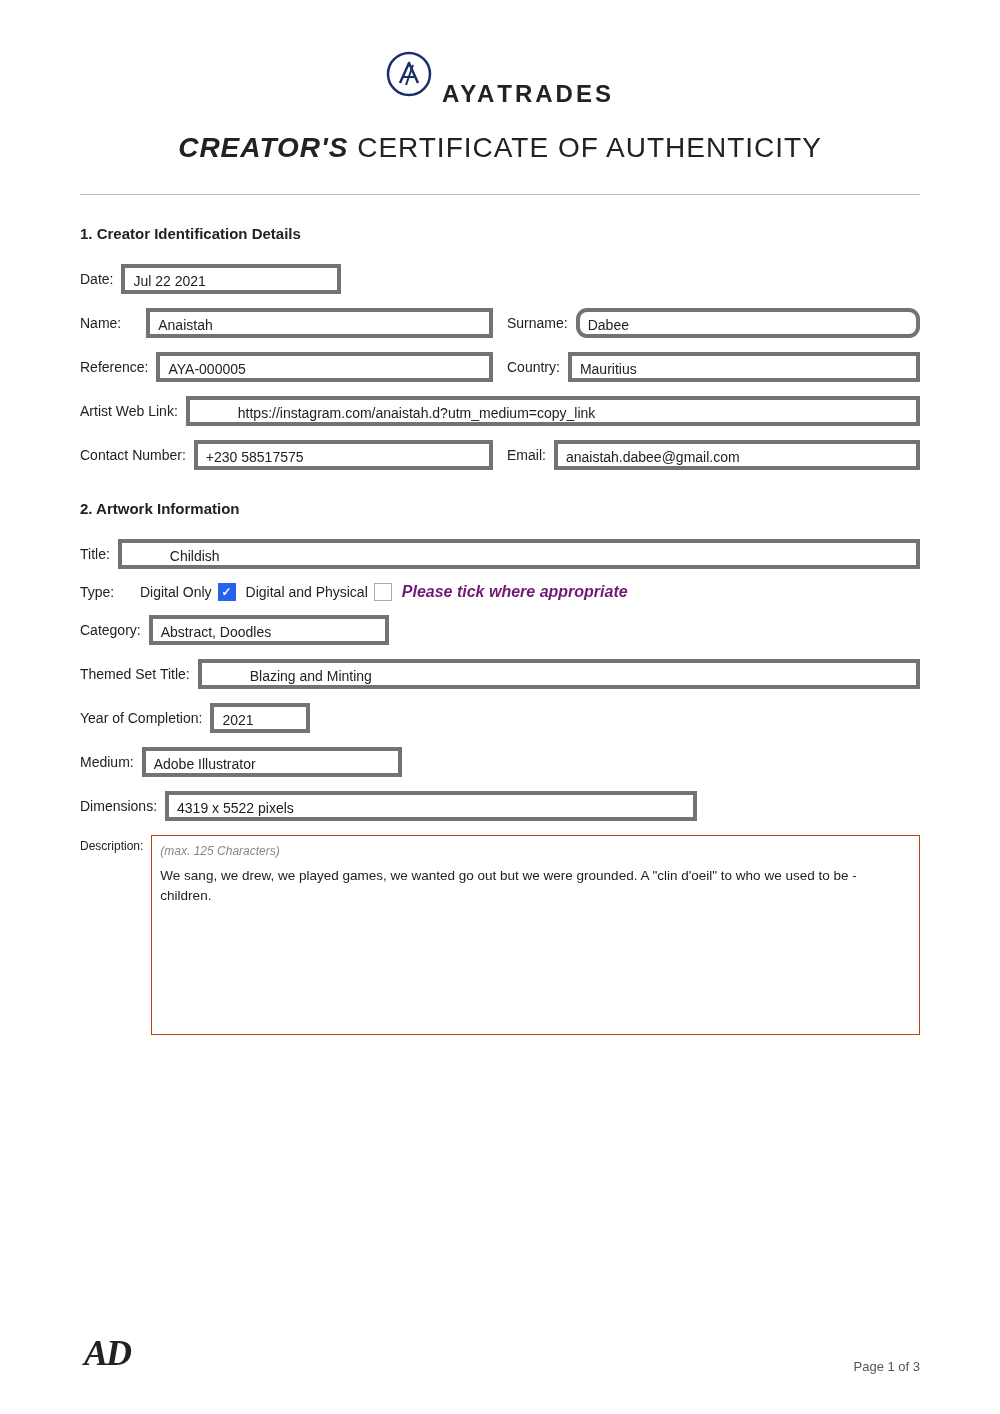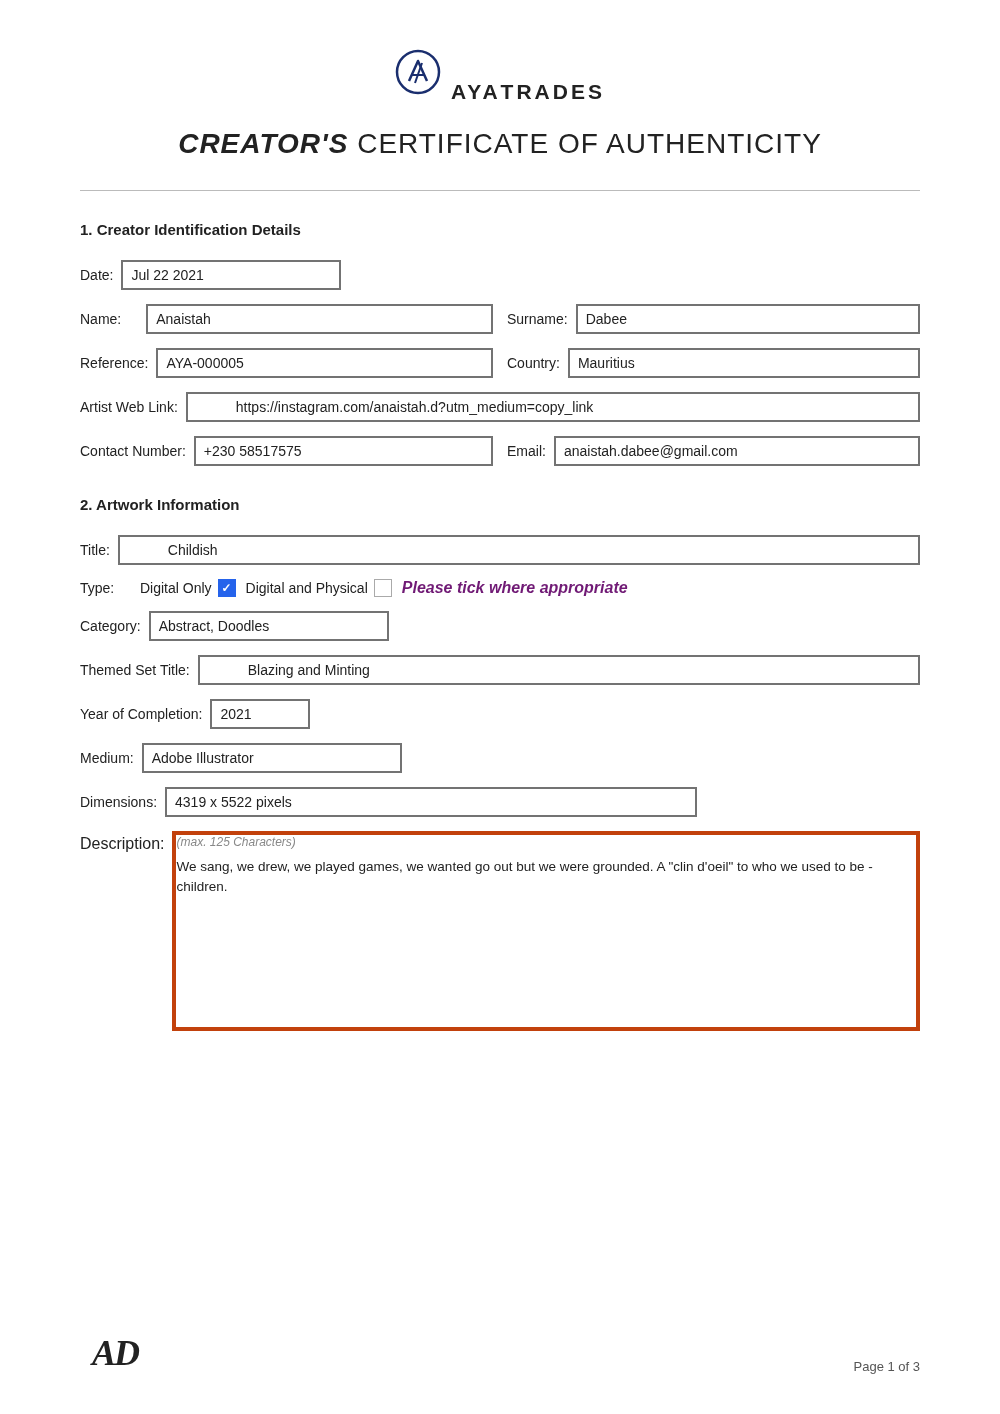--- a/index.html
+++ b/index.html
@@ -26,21 +26,21 @@
       align-items: center;
       margin-bottom: 30px;
     }
     .logo-area {
       display: flex;
       align-items: center;
       gap: 10px;
       margin-bottom: 24px;
     }
     .logo-text {
-      font-size: 21px;
+      font-size: 24px;
       font-weight: 700;
       letter-spacing: 3px;
       color: #222;
       margin-top: 40px;
     }
     .logo-text span.aya {
       color: #222;
     }
     .logo-text span.trades {
       color: #222;
@@ -79,21 +79,21 @@
       margin-bottom: 14px;
       gap: 8px;
     }
     .form-label {
       font-size: 14px;
       color: #222;
       white-space: nowrap;
       min-width: 0;
     }
     .form-input {
-      border: 2px solid #737373;
+      border: 4px solid #737373;
       padding: 5px 8px;
       font-size: 14px;
       color: #222;
       background: #fff;
       height: 30px;
     }
     .form-input.full {
       flex: 1;
       padding-left: 48px;
     }
@@ -160,46 +160,47 @@
       font-weight: bold;
     }
     
     .desc-row {
       display: flex;
       align-items: flex-start;
       gap: 8px;
       margin-bottom: 14px;
     }
     .desc-label {
-      font-size: 16px;
+      font-size: 12px;
       color: #222;
       white-space: nowrap;
       padding-top: 4px;
     }
     .desc-container {
       flex: 1;
-      border: 4px solid #c2410c;
+      border: 1px solid #c2410c;
+      padding: 8px;
       min-height: 200px;
     }
     .desc-hint {
       font-size: 12px;
       color: #888;
       font-style: italic;
       margin-bottom: 8px;
     }
     .desc-text {
       font-size: 13.5px;
       color: #222;
       line-height: 1.5;
     }
     
     .footer {
       position: absolute;
       bottom: 40px;
-      left: 92px;
+      left: 84px;
       right: 80px;
       display: flex;
       justify-content: space-between;
       align-items: flex-end;
     }
     .footer-logo {
       font-size: 36px;
       font-weight: 900;
       font-style: italic;
       font-family: Georgia, serif;
@@ -251,21 +252,21 @@
       <div class="form-input" style="width:220px;">Jul 22 2021</div>
     </div>
 
     <div class="row-two">
       <div class="left-group">
         <span class="form-label">Name:</span>
         <div class="form-input" style="flex:1;margin-left:17px;">Anaistah</div>
       </div>
       <div class="right-group">
         <span class="form-label">Surname:</span>
-        <div class="form-input" style="flex:1;">Dabee</div>
+        <div class="form-input" style="flex:1;border-radius:11px;">Dabee</div>
       </div>
     </div>
 
     <div class="row-two">
       <div class="left-group">
         <span class="form-label">Reference:</span>
         <div class="form-input" style="flex:1;">AYA-000005</div>
       </div>
       <div class="right-group">
         <span class="form-label">Country:</span>

